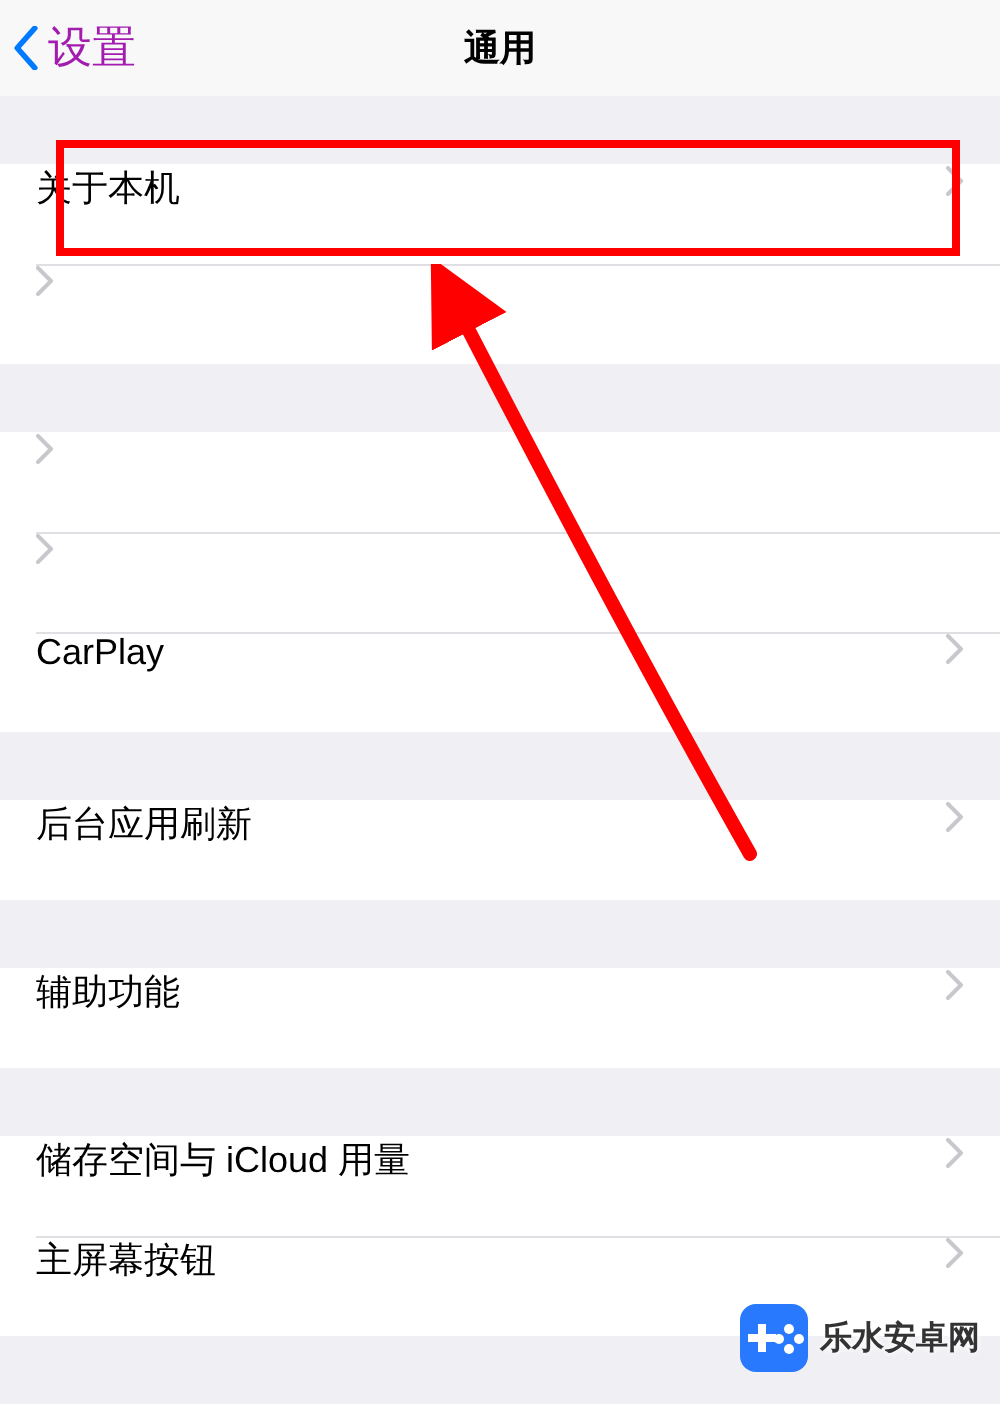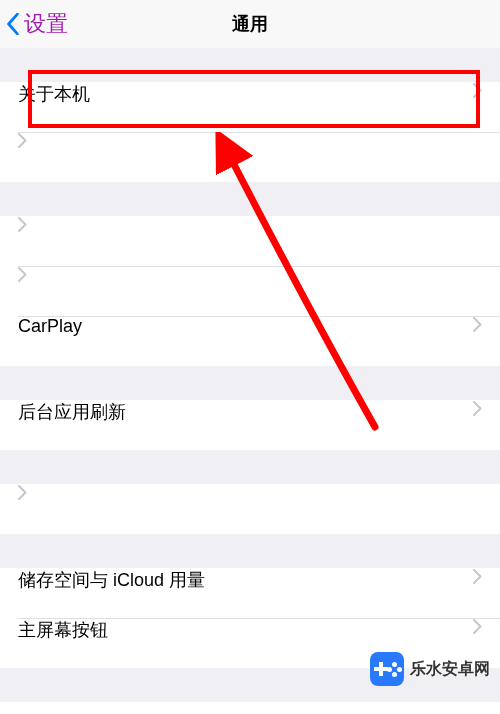--- a/index.html
+++ b/index.html
@@ -173,20 +173,21 @@
 <div class="group-gap small"></div>
 <div class="row">
   <span class="label">后台应用刷新</span>
   <span class="chev"><svg width="9" height="15" viewBox="0 0 9 15">
         <path d="M1 1 L7.5 7.5 L1 14" stroke="#c7c7cc" stroke-width="2" fill="none" stroke-linecap="round" stroke-linejoin="round"></path>
       </svg></span>
 </div>
 
 <div class="group-gap small"></div>
 <div class="row">
+  <span class="label">辅助功能</span>
   <span class="chev"><svg width="9" height="15" viewBox="0 0 9 15">
         <path d="M1 1 L7.5 7.5 L1 14" stroke="#c7c7cc" stroke-width="2" fill="none" stroke-linecap="round" stroke-linejoin="round"></path>
       </svg></span>
 </div>
 
 <div class="group-gap small"></div>
 <div class="row">
   <span class="label">储存空间与 iCloud 用量</span>
   <span class="chev"><svg width="9" height="15" viewBox="0 0 9 15">
         <path d="M1 1 L7.5 7.5 L1 14" stroke="#c7c7cc" stroke-width="2" fill="none" stroke-linecap="round" stroke-linejoin="round"></path>

